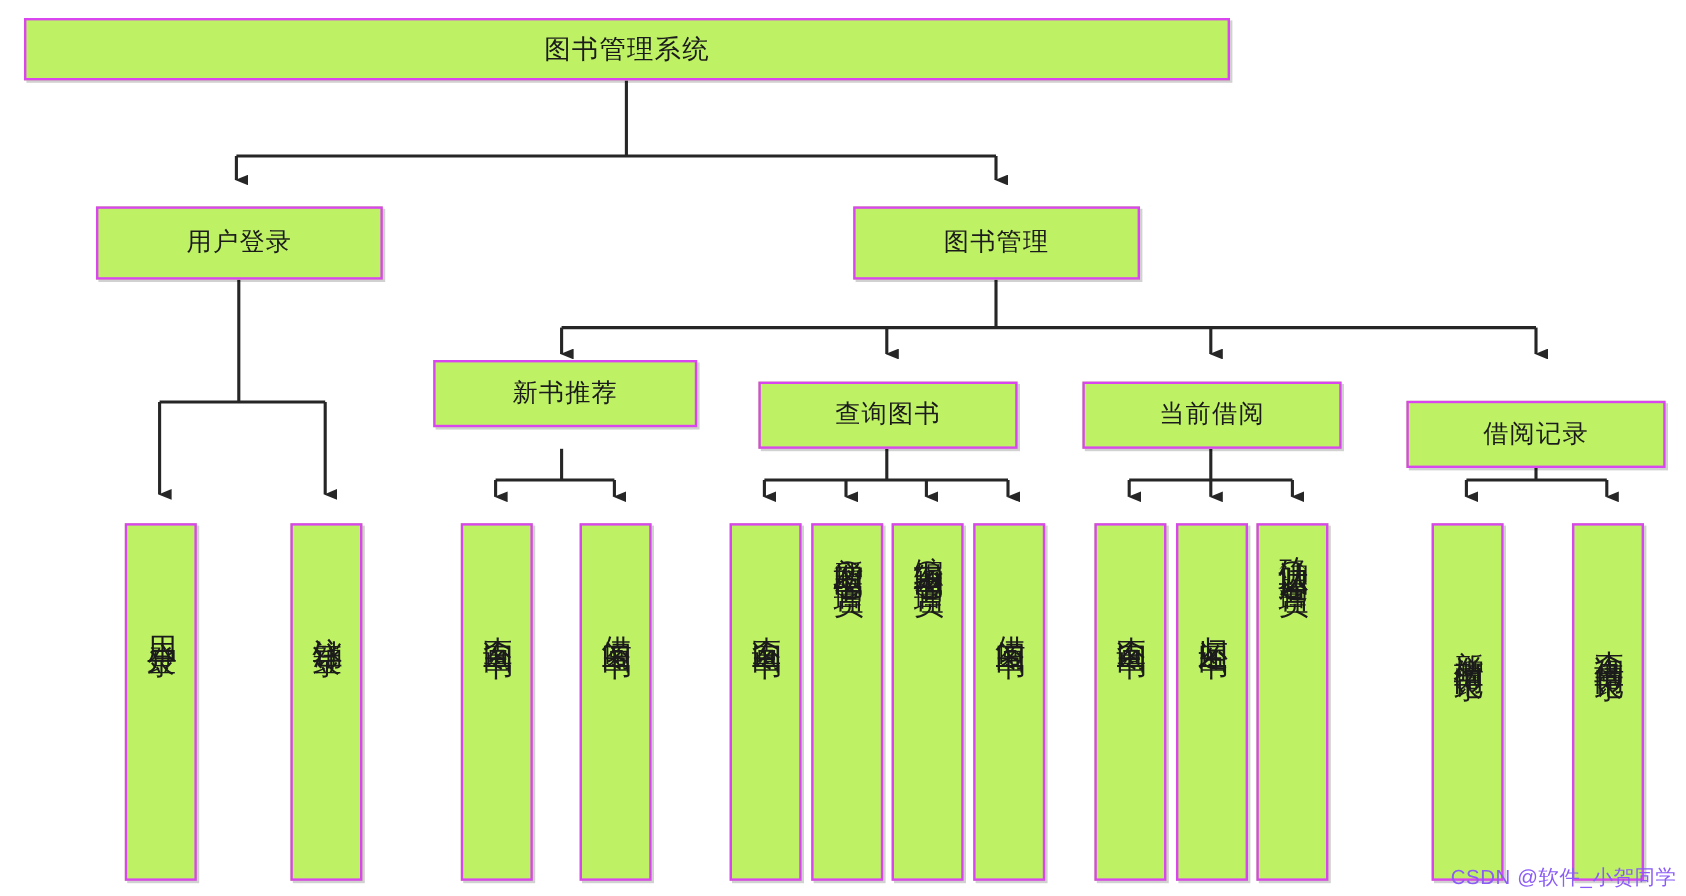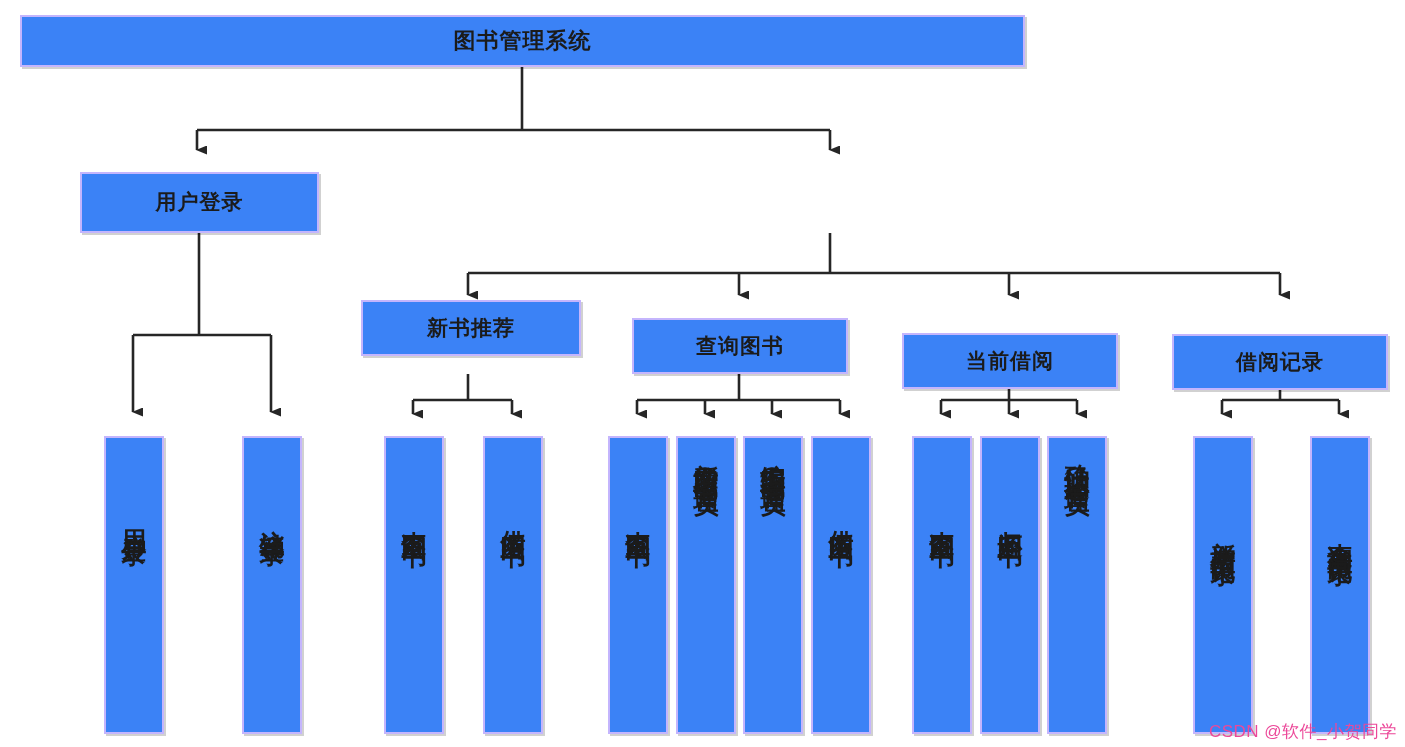--- a/index.html
+++ b/index.html
@@ -9,28 +9,27 @@
     font-family:"Liberation Sans","DejaVu Sans",sans-serif;
     overflow:hidden;
     position:relative;
   }
   #canvas{position:absolute;left:0;top:0;width:1405px;height:747px;}
   #edges{position:absolute;left:0;top:0;width:1405px;height:747px;pointer-events:none;}
 
   .node{
     position:absolute;
     box-sizing:border-box;
-    background:#3b82f6;
-    border:2px solid #c4b5fd;
+    background:#bef264;
+    border:2px solid #d946ef;
     box-shadow:2px 2px 0 0 rgba(0,0,0,0.18);
     display:flex;
     align-items:center;
     justify-content:center;
     color:#1b1b1b;
-    font-weight:bold;
   }
   .node .lbl{
     font-size:21px;
     line-height:1.15;
     letter-spacing:1px;
     white-space:nowrap;
     color:#1b1b1b;
   }
   .node.root .lbl{font-size:22px;}
 
@@ -51,21 +50,21 @@
     display:block;
   }
   .node.leaf.mid .lbl{ margin-top:66px; }
   .node.leaf.midshort .lbl{ margin-top:78px; }
 
   #watermark{
     position:absolute;
     right:8px;
     bottom:4px;
     font-size:17px;
-    color:#ec4899;
+    color:#8b5cf6;
     white-space:nowrap;
     letter-spacing:0.5px;
   }
 </style>
 </head>
 <body>
 
 <div id="canvas">
 
   <svg id="edges" viewBox="0 0 1405 747" xmlns="http://www.w3.org/2000/svg">
@@ -118,28 +117,31 @@
     </g>
   </svg>
 
   <div class="node root" style="left:20px;top:15px;width:1005px;height:52px;">
     <span class="lbl">图书管理系统</span>
   </div>
 
   <div class="node" style="left:80px;top:172px;width:239px;height:61px;">
     <span class="lbl">用户登录</span>
   </div>
+  <div class="node" style="left:711px;top:172px;width:239px;height:61px;">
+    <span class="lbl">图书管理</span>
+  </div>
 
   <div class="node" style="left:361px;top:300px;width:220px;height:56px;">
     <span class="lbl">新书推荐</span>
   </div>
   <div class="node" style="left:632px;top:318px;width:216px;height:56px;">
     <span class="lbl">查询图书</span>
   </div>
-  <div class="node" style="left:902px;top:318px;width:216px;height:56px;margin-top:15px;">
+  <div class="node" style="left:902px;top:318px;width:216px;height:56px;">
     <span class="lbl">当前借阅</span>
   </div>
   <div class="node" style="left:1172px;top:318px;width:216px;height:56px;margin-top:16px;">
     <span class="lbl">借阅记录</span>
   </div>
 
   <div class="node leaf mid" style="left:104px;top:436px;width:60px;height:298px;">
     <span class="lbl">用户登录</span>
   </div>
   <div class="node leaf mid" style="left:242px;top:436px;width:60px;height:298px;">

